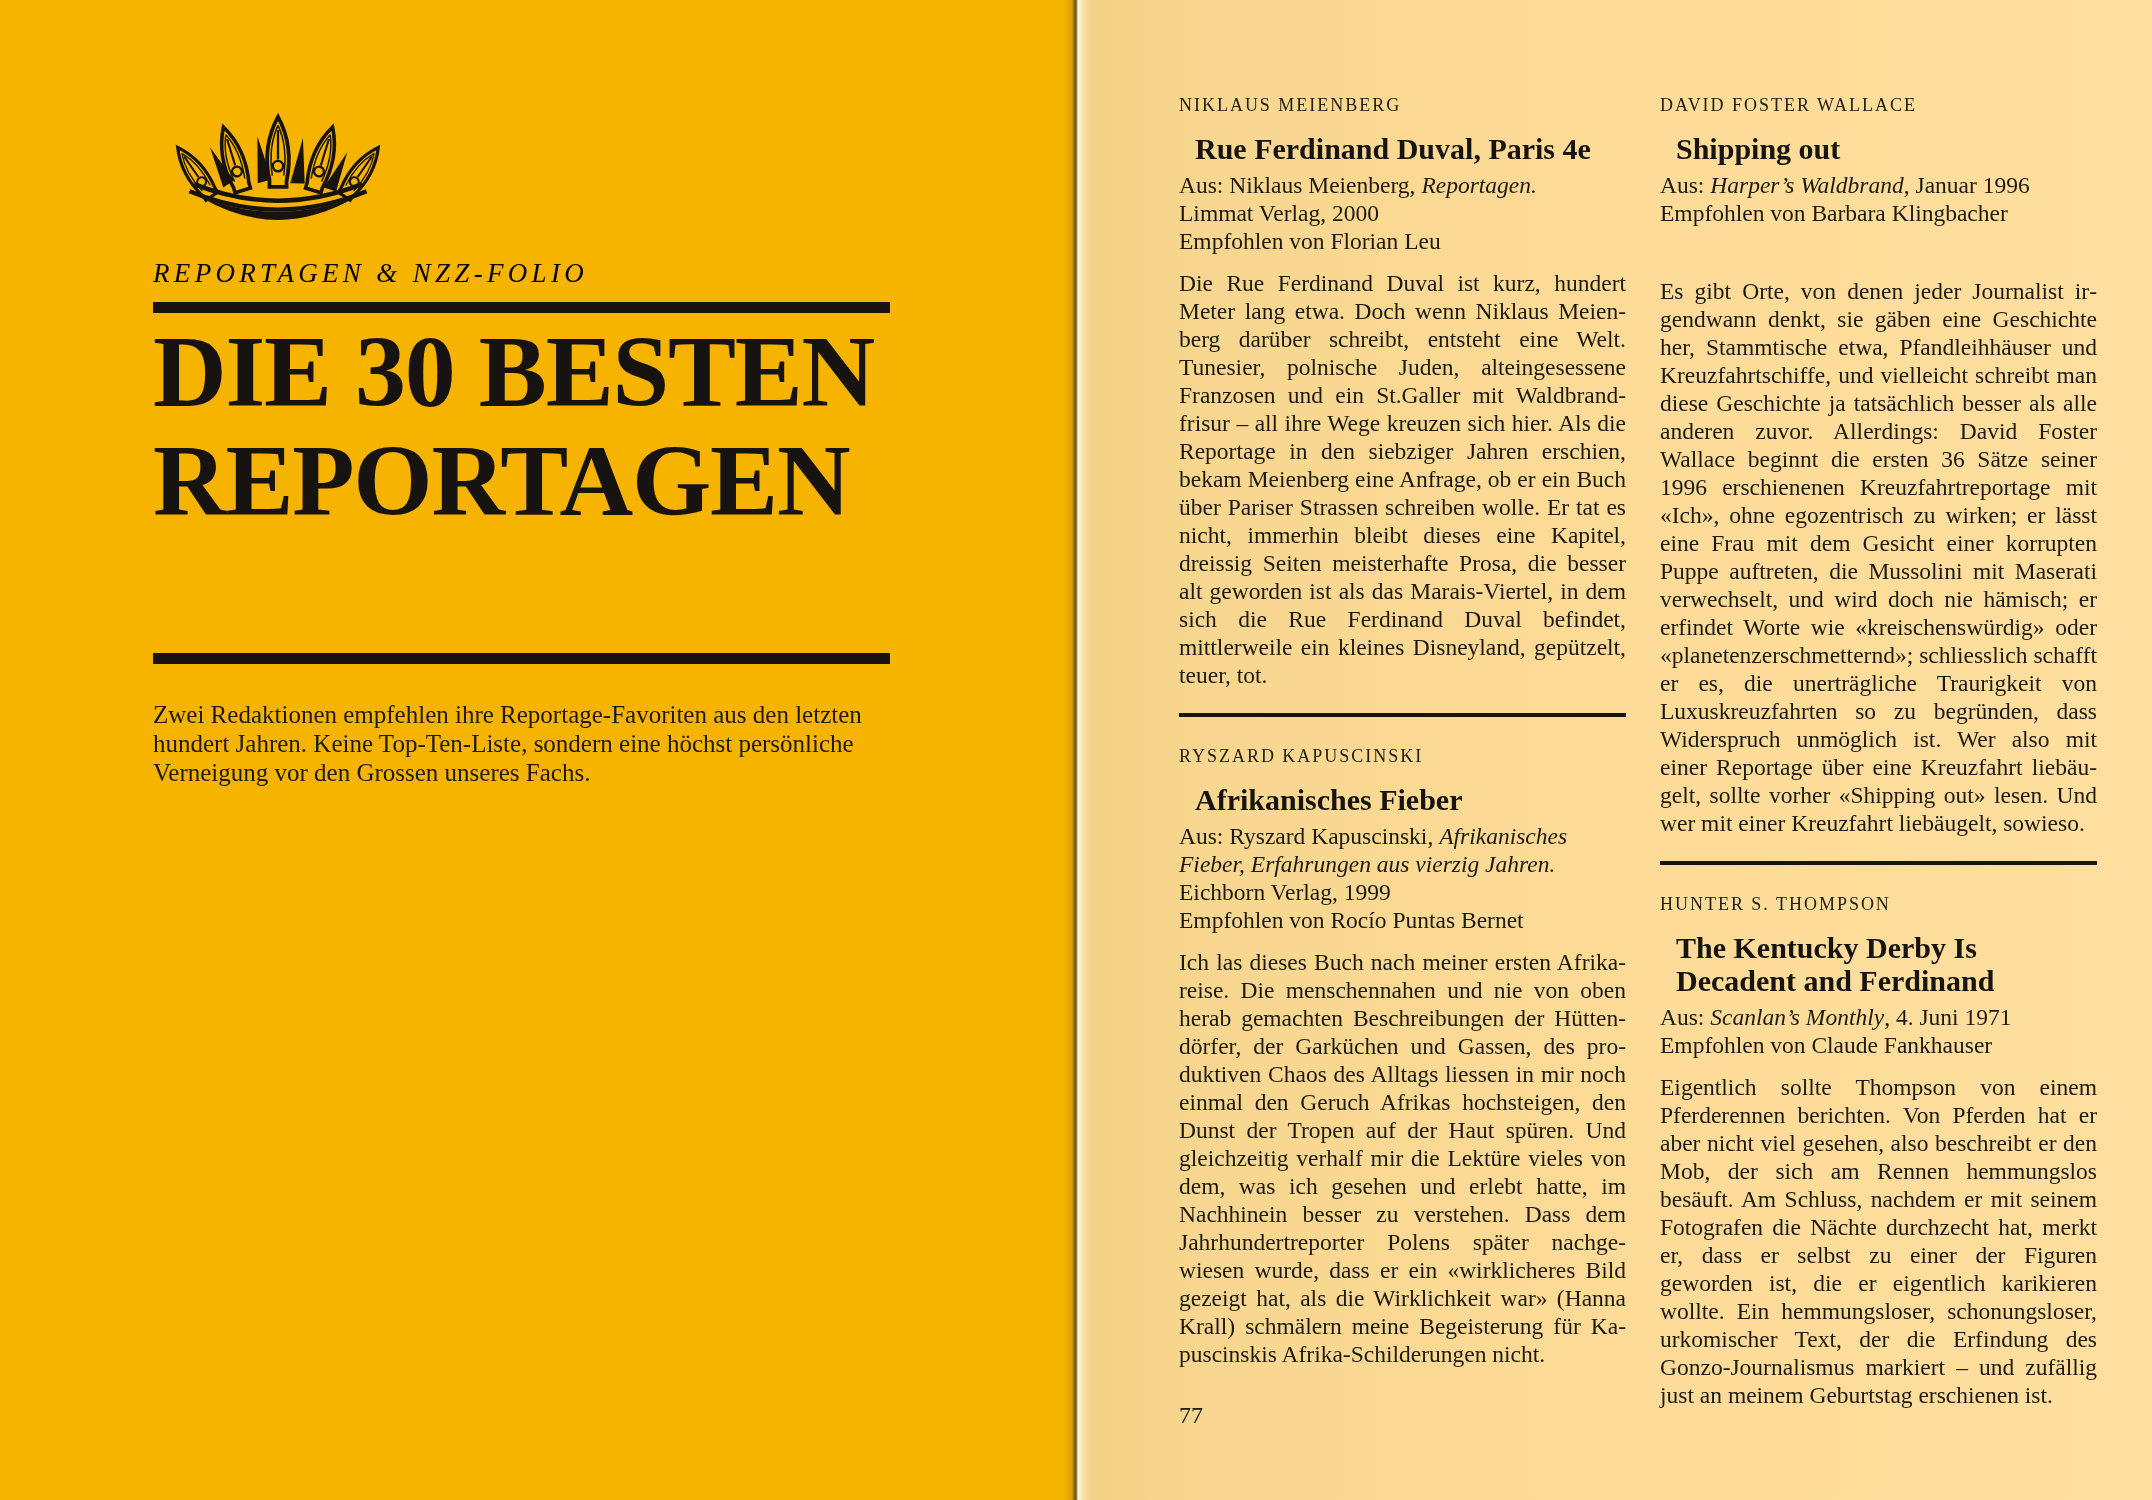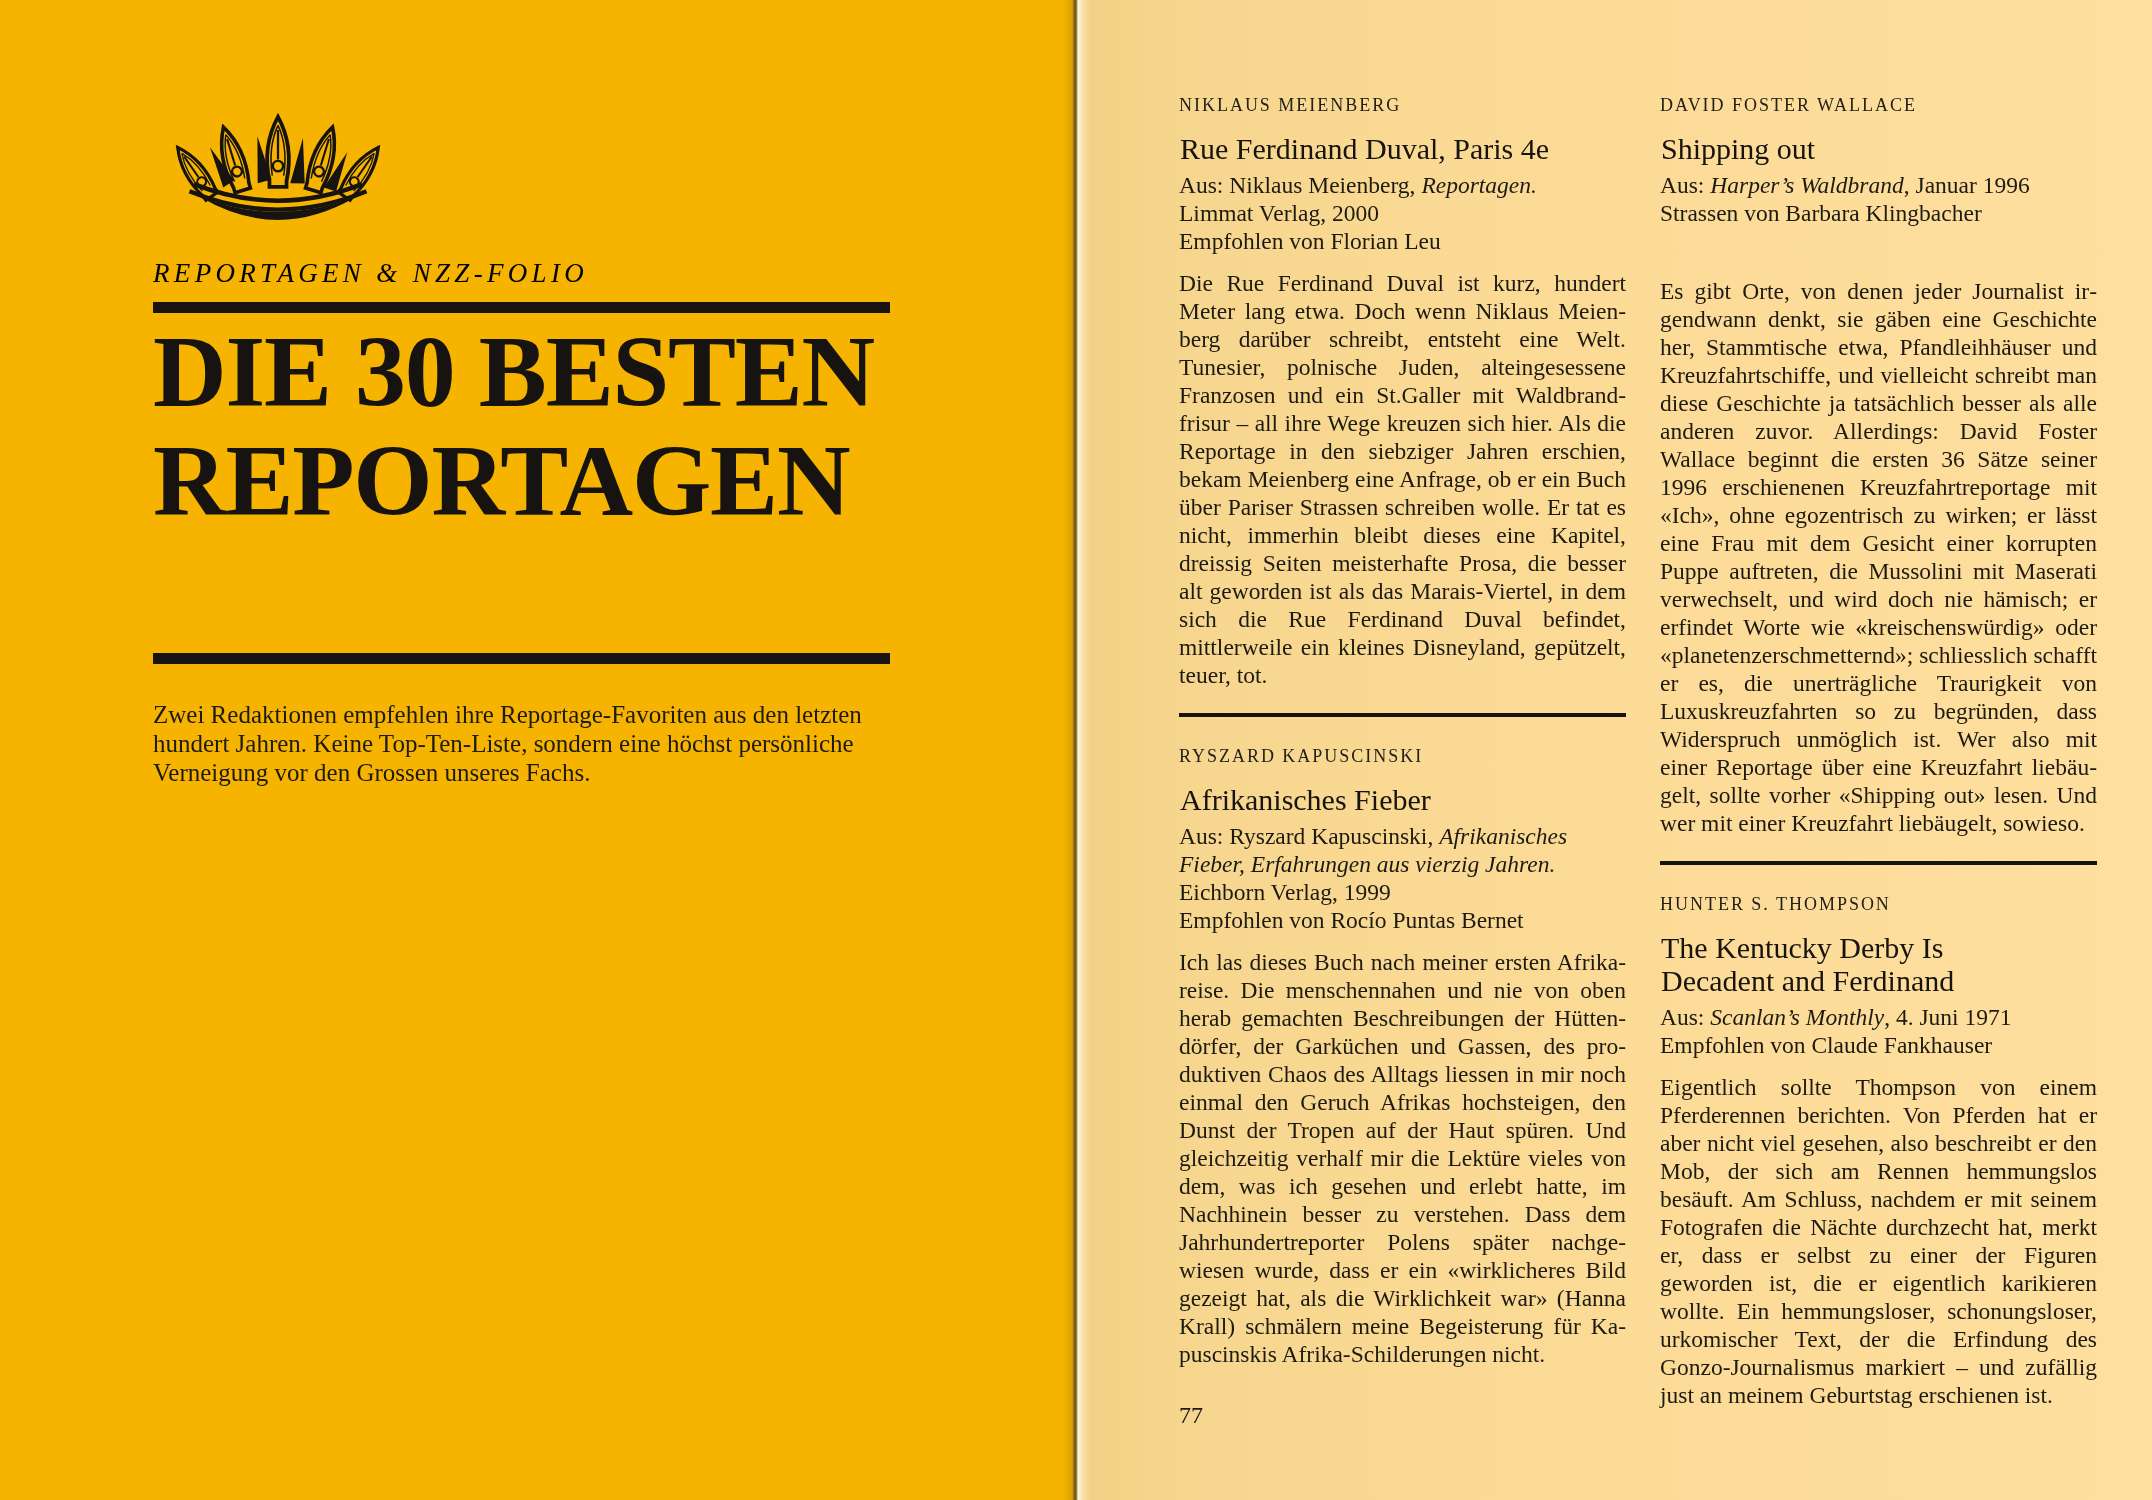--- a/index.html
+++ b/index.html
@@ -43,21 +43,21 @@
   
   .page-right{
     position:absolute;left:1075px;top:0;width:1077px;height:100%;
     background:linear-gradient(90deg,#f2d085 0%,#f7d78f 12%,#fcdb97 50%,#ffdf9f 100%);
   }
   .col{position:absolute;top:94px;}
   .col-1{left:104px;width:447px;}
   .col-2{left:585px;width:437px;}
 
   .author{font-size:18px;line-height:22px;letter-spacing:0.11em;color:#23201a;}
-  .headline{margin:16px 1px 0;font-size:30px;line-height:33px;font-weight:normal;color:#171310;}
+  .headline{margin:16px 16px 0;font-size:30px;line-height:33px;font-weight:bold;color:#171310;}
   .headline span{display:block;}
   .meta-block{margin-top:6px;font-size:23.5px;line-height:28px;color:#1d1a12;}
   .body-text{
     margin:14px 0 0;font-size:23.5px;line-height:28px;color:#1d1a12;
     text-align:justify;hyphens:manual;
   }
   .body-text.align-down{margin-top:50px;}
   .hrule{height:4px;background:#171310;margin:24px 0 28px;}
   .page-num{position:absolute;left:104px;top:1402px;font-size:24px;color:#1d1a12;}
 </style>
@@ -146,21 +146,21 @@
 
     <div class="col col-2">
 
       <article>
         <div class="author">DAVID FOSTER WALLACE</div>
         <h2 class="headline">
             <span>Shipping out</span>
           </h2>
         <div class="meta-block">
           <div><span>Aus: </span><i>Harper’s Waldbrand</i><span>, Januar 1996</span></div>
-          <div>Strassen von Barbara Klingbacher</div>
+          <div>Empfohlen von Barbara Klingbacher</div>
         </div>
         <p class="body-text align-down">Es gibt Orte, von denen jeder Journalist ir­gendwann denkt, sie gäben eine Geschichte her, Stammtische etwa, Pfandleihhäuser und Kreuzfahrtschiffe, und vielleicht schreibt man diese Geschichte ja tatsächlich besser als alle anderen zuvor. Allerdings: David Foster Wallace beginnt die ersten 36 Sätze seiner 1996 erschienenen Kreuzfahrtreportage mit «Ich», ohne egozentrisch zu wirken; er lässt eine Frau mit dem Gesicht einer korrupten Puppe auftreten, die Mussolini mit Maserati verwechselt, und wird doch nie hämisch; er erfindet Worte wie «kreischenswürdig» oder «planetenzerschmetternd»; schliesslich schafft er es, die unerträgliche Traurigkeit von Luxuskreuzfahrten so zu begründen, dass Widerspruch unmöglich ist. Wer also mit einer Reportage über eine Kreuzfahrt liebäu­gelt, sollte vorher «Shipping out» lesen. Und wer mit einer Kreuzfahrt liebäugelt, sowieso.</p>
       </article>
 
       <div class="hrule"></div>
 
       <article>
         <div class="author">HUNTER S. THOMPSON</div>
         <h2 class="headline">
             <span>The Kentucky Derby Is</span>

